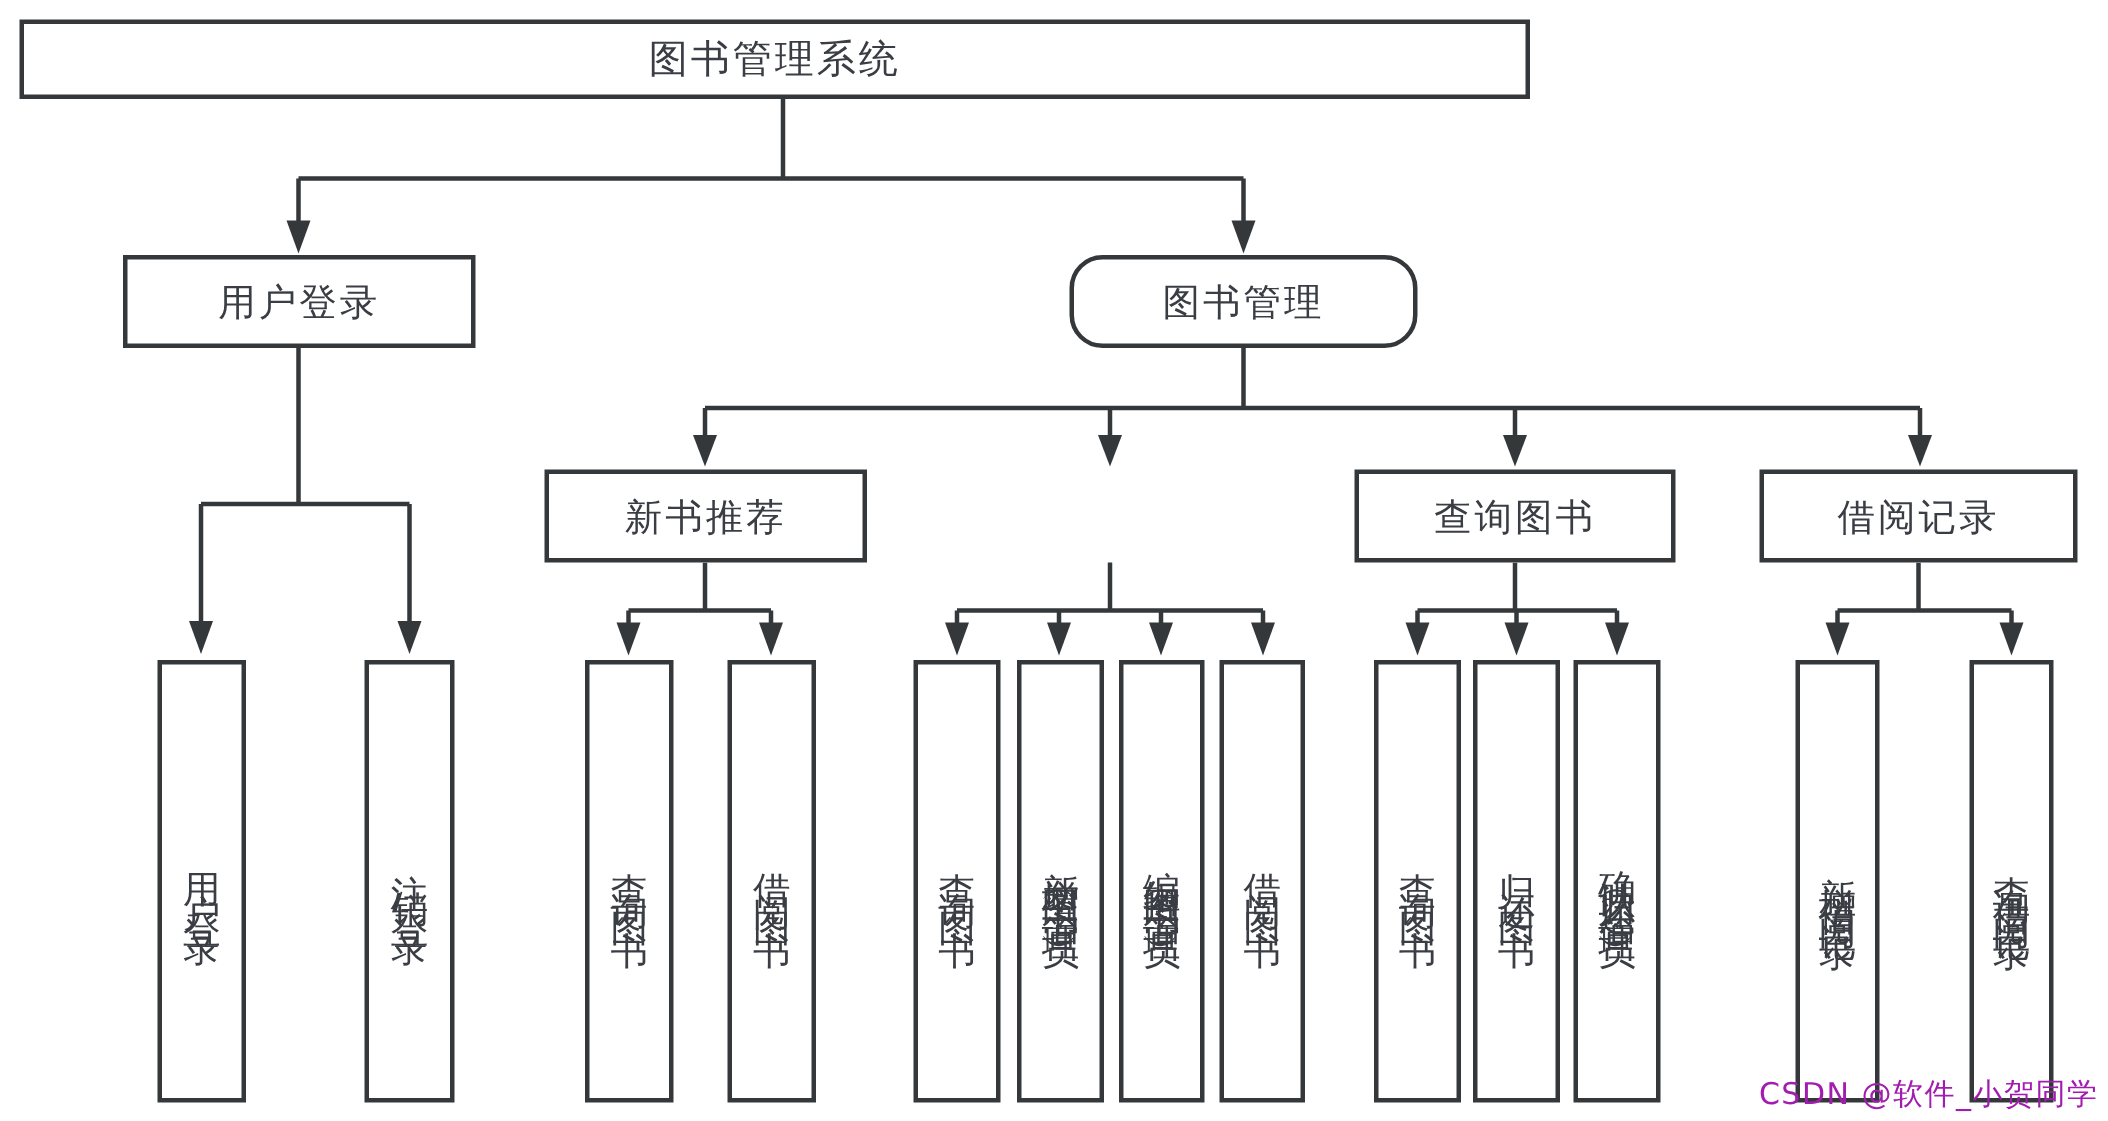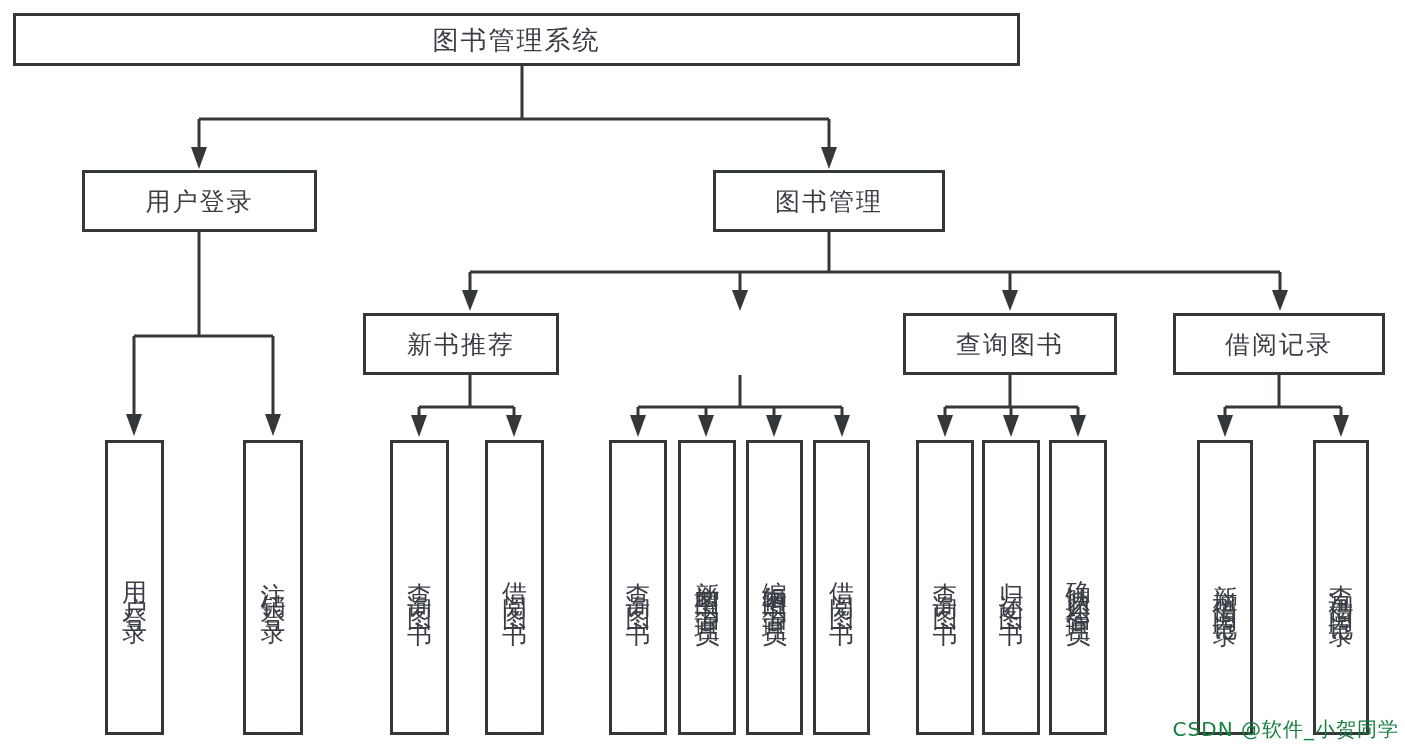--- a/index.html
+++ b/index.html
@@ -49,21 +49,21 @@
     white-space: nowrap;
   }
   .node.leaf.mid .vlabel  { letter-spacing: 8px; }
   .node.leaf.long .vlabel { letter-spacing: 6px; }
 
   .watermark {
     position: absolute;
     right: 6px;
     bottom: 4px;
     font-size: 20px;
-    color: #15803d;
+    color: #a21caf;
     letter-spacing: 1px;
     white-space: nowrap;
   }
 </style>
 </head>
 <body>
 
 <div class="canvas">
 
   <svg class="connectors" viewBox="0 0 1405 747" xmlns="http://www.w3.org/2000/svg">
@@ -125,23 +125,23 @@
     </g>
     <g fill="#35383b" stroke="none">
       <polygon points="1217,415 1233,415 1225,437"></polygon>
       <polygon points="1333,415 1349,415 1341,437"></polygon>
     </g>
   </svg>
 
   <div class="node hlabel root-box" style="left:13px; top:13px; width:1007px; height:53px;">图书管理系统</div>
 
   <div class="node hlabel" style="left:82px; top:170px; width:235px; height:62px;">用户登录</div>
-  <div class="node hlabel" style="left:713px; top:170px; width:232px; height:62px;">图书管理</div>
+  <div class="node hlabel" style="left:713px; top:170px; width:232px; height:62px;border-radius:22px;">图书管理</div>
 
-  <div class="node hlabel" style="left:363px; top:313px; width:196px; height:62px;">新书推荐</div>
+  <div class="node hlabel" style="left:363px; top:313px; width:215px; height:62px;">新书推荐</div>
   <div class="node hlabel" style="left:903px; top:313px; width:214px; height:62px;">查询图书</div>
   <div class="node hlabel" style="left:1173px; top:313px; width:212px; height:62px;">借阅记录</div>
 
   <div class="node leaf" style="left:105px; top:440px; width:59px; height:295px;">
     <span class="vlabel">用户登录</span>
   </div>
   <div class="node leaf" style="left:243px; top:440px; width:60px; height:295px;">
     <span class="vlabel">注销登录</span>
   </div>
 

